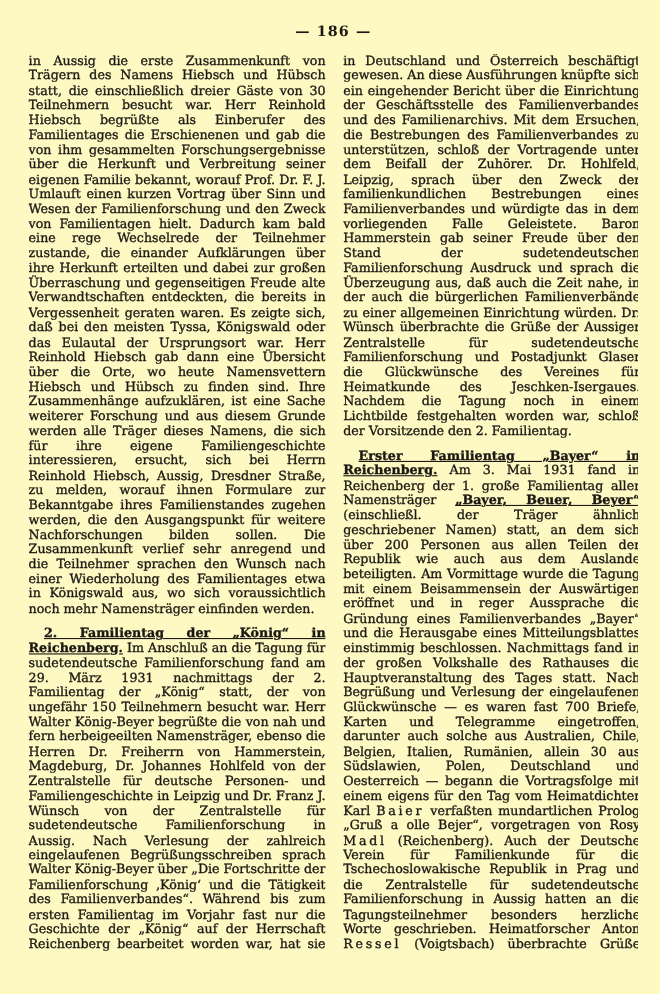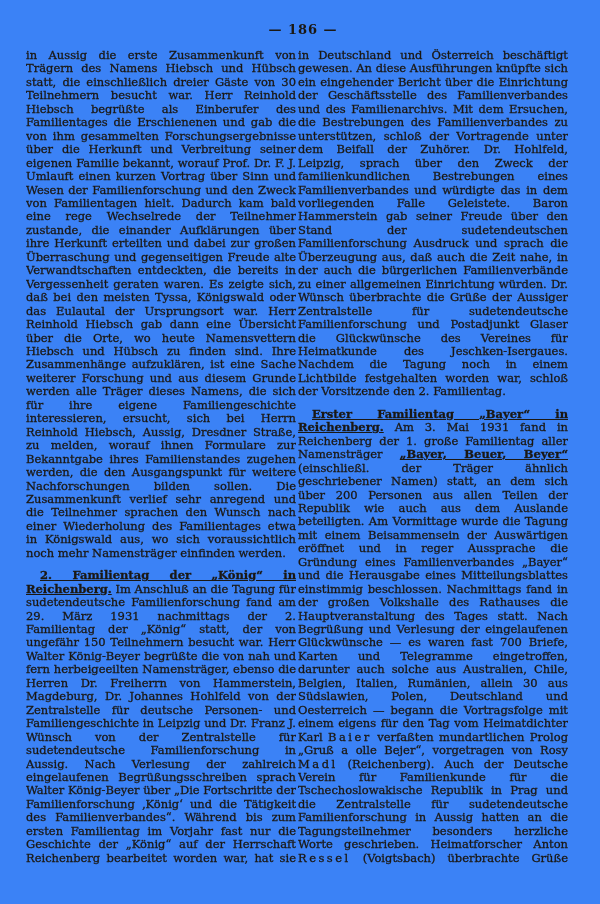--- a/index.html
+++ b/index.html
@@ -5,37 +5,37 @@
   html, body {
     margin: 0;
     padding: 0;
     background: #e9e8e4;
   }
   .page {
     position: relative;
     width: 600px;
     height: 904px;
     margin: 0;
-    background: #3b82f6;
+    background: #fef9c3;
     box-sizing: border-box;
     padding: 20px 20px 0 26px;
     font-family: "DejaVu Serif", "Liberation Serif", serif;
     color: #1b1813;
     overflow: hidden;
   }
   .pageno {
     text-align: center;
     font-size: 13px;
     font-weight: bold;
     letter-spacing: 1px;
     margin: 2px 0 12px 0;
   }
   .columns {
     display: flex;
-    gap: 2px;
+    gap: 16px;
     height: 816px;
     overflow: hidden;
   }
   .col {
     width: 270px;
     flex: 0 0 270px;
     text-align: justify;
     font-size: 11.5px;
     line-height: 13.45px;
     -webkit-text-stroke: 0.3px #1b1813;

